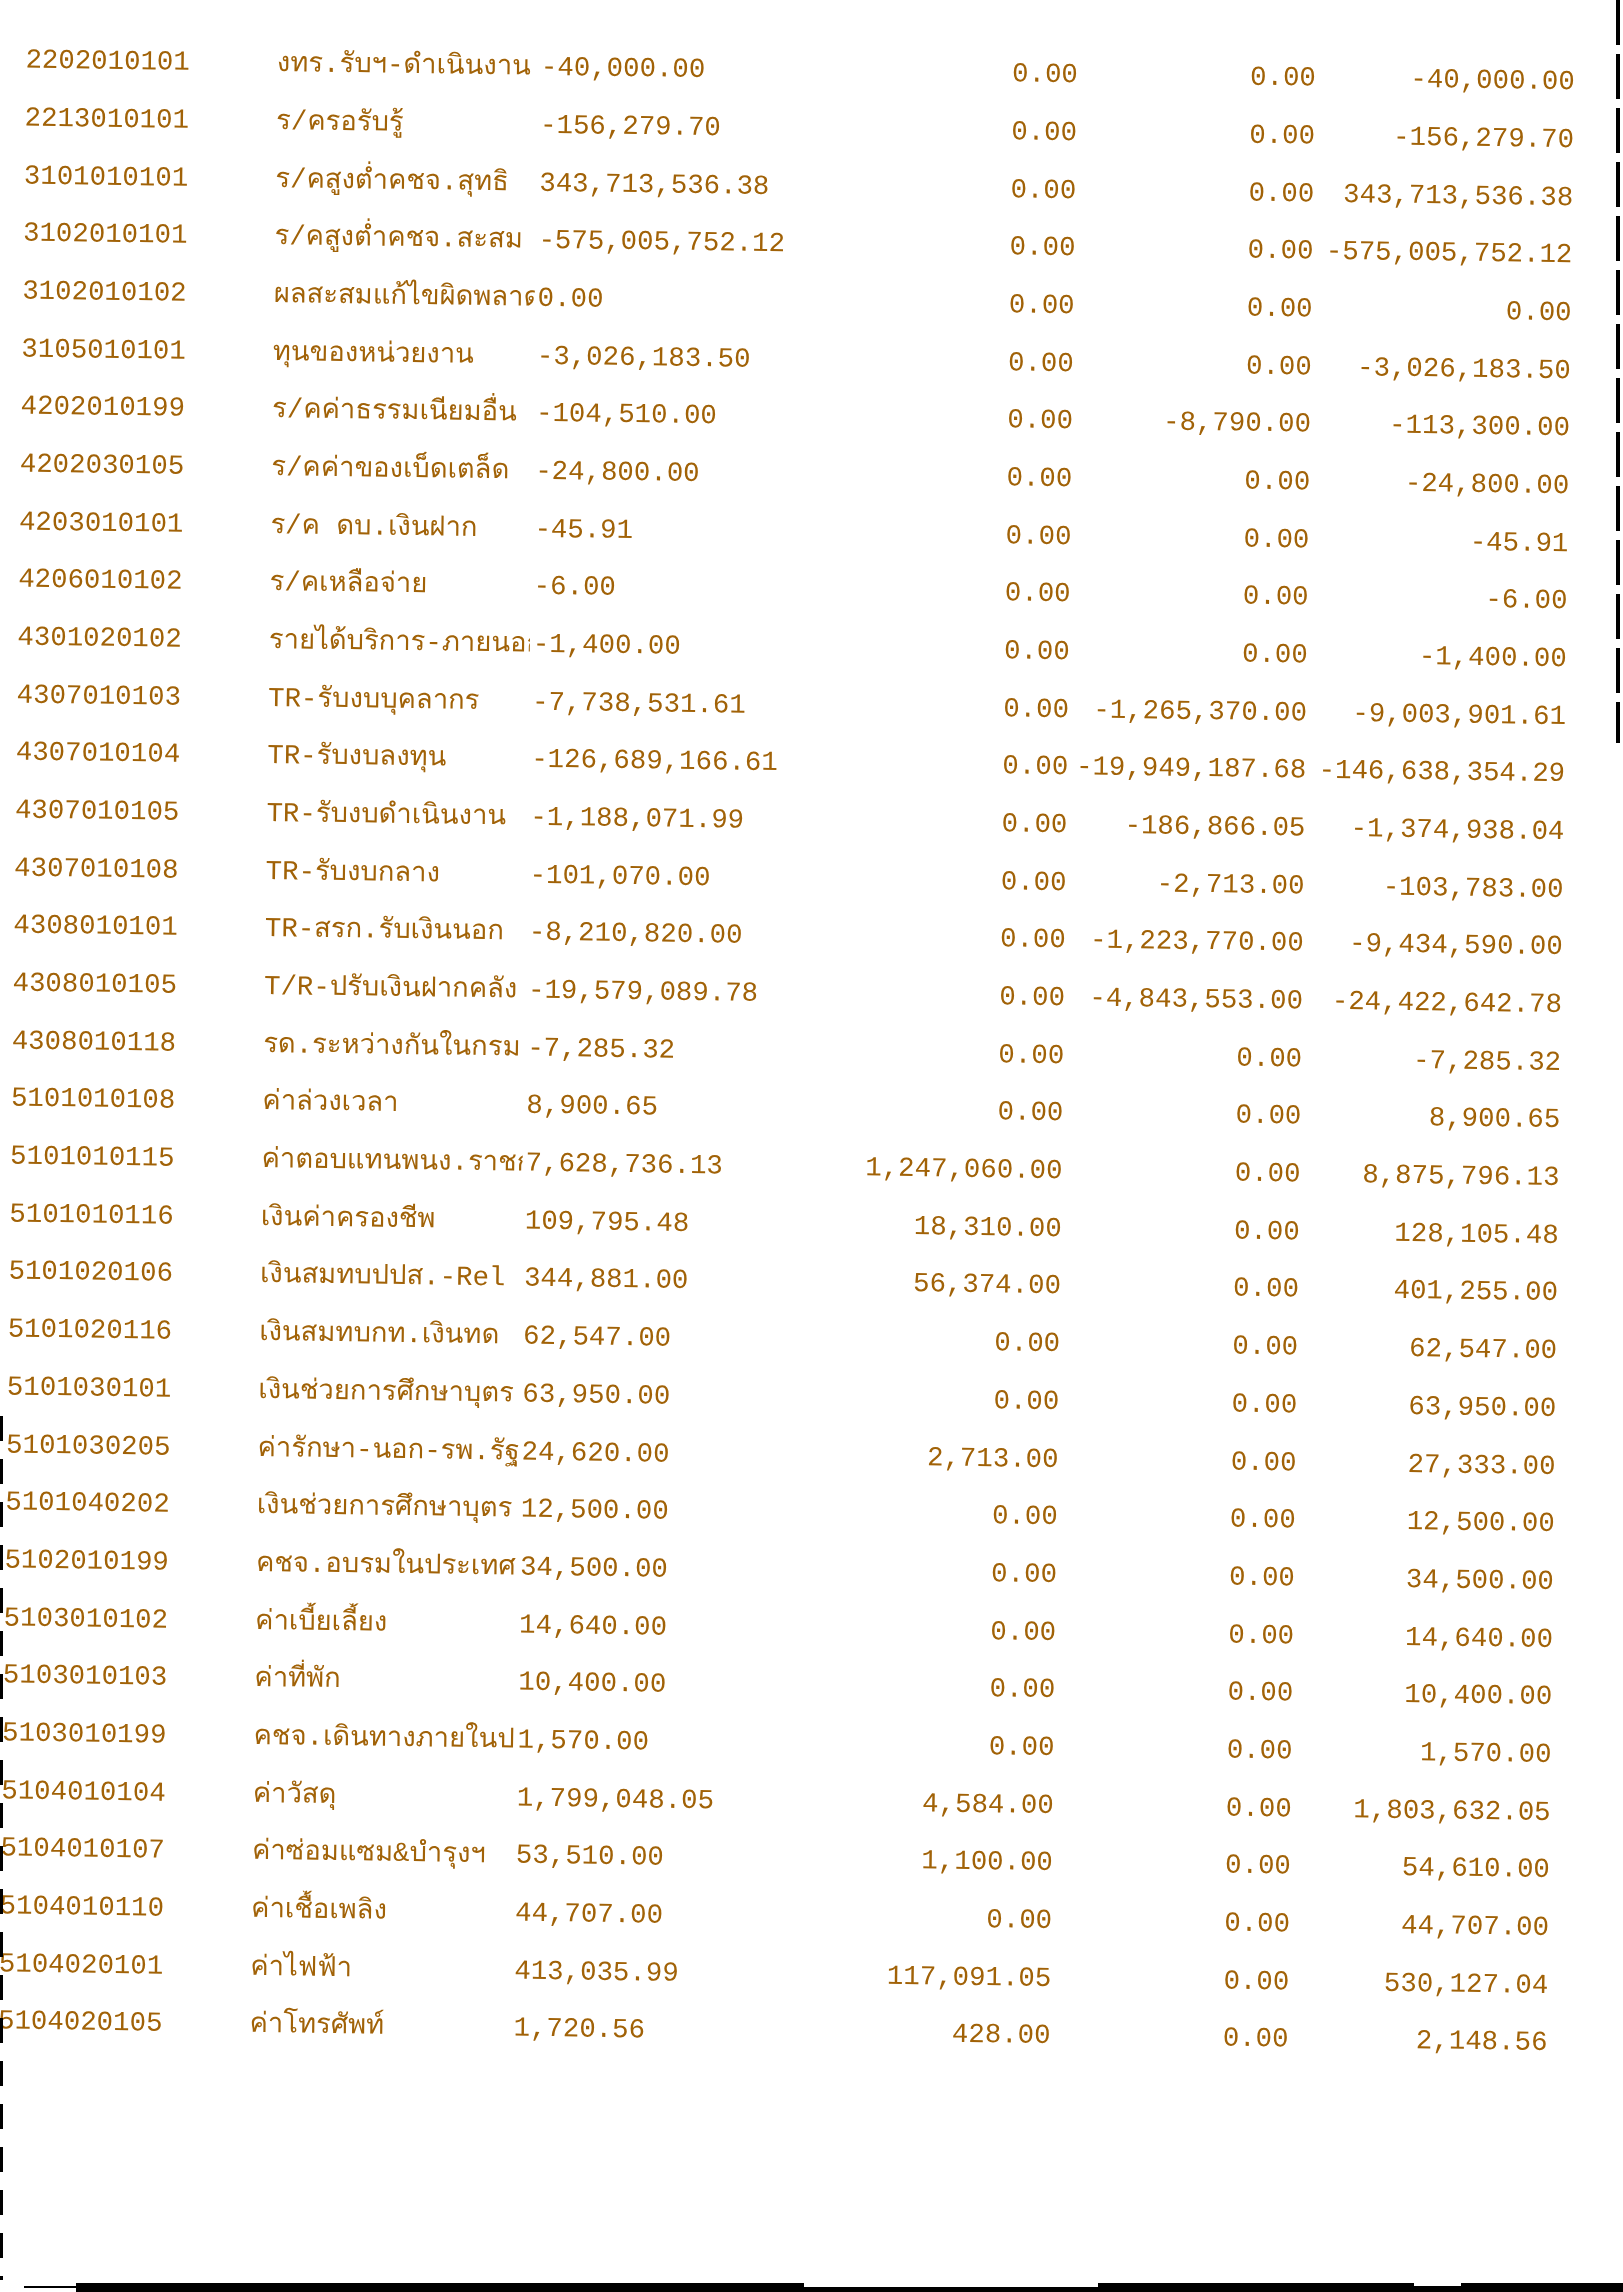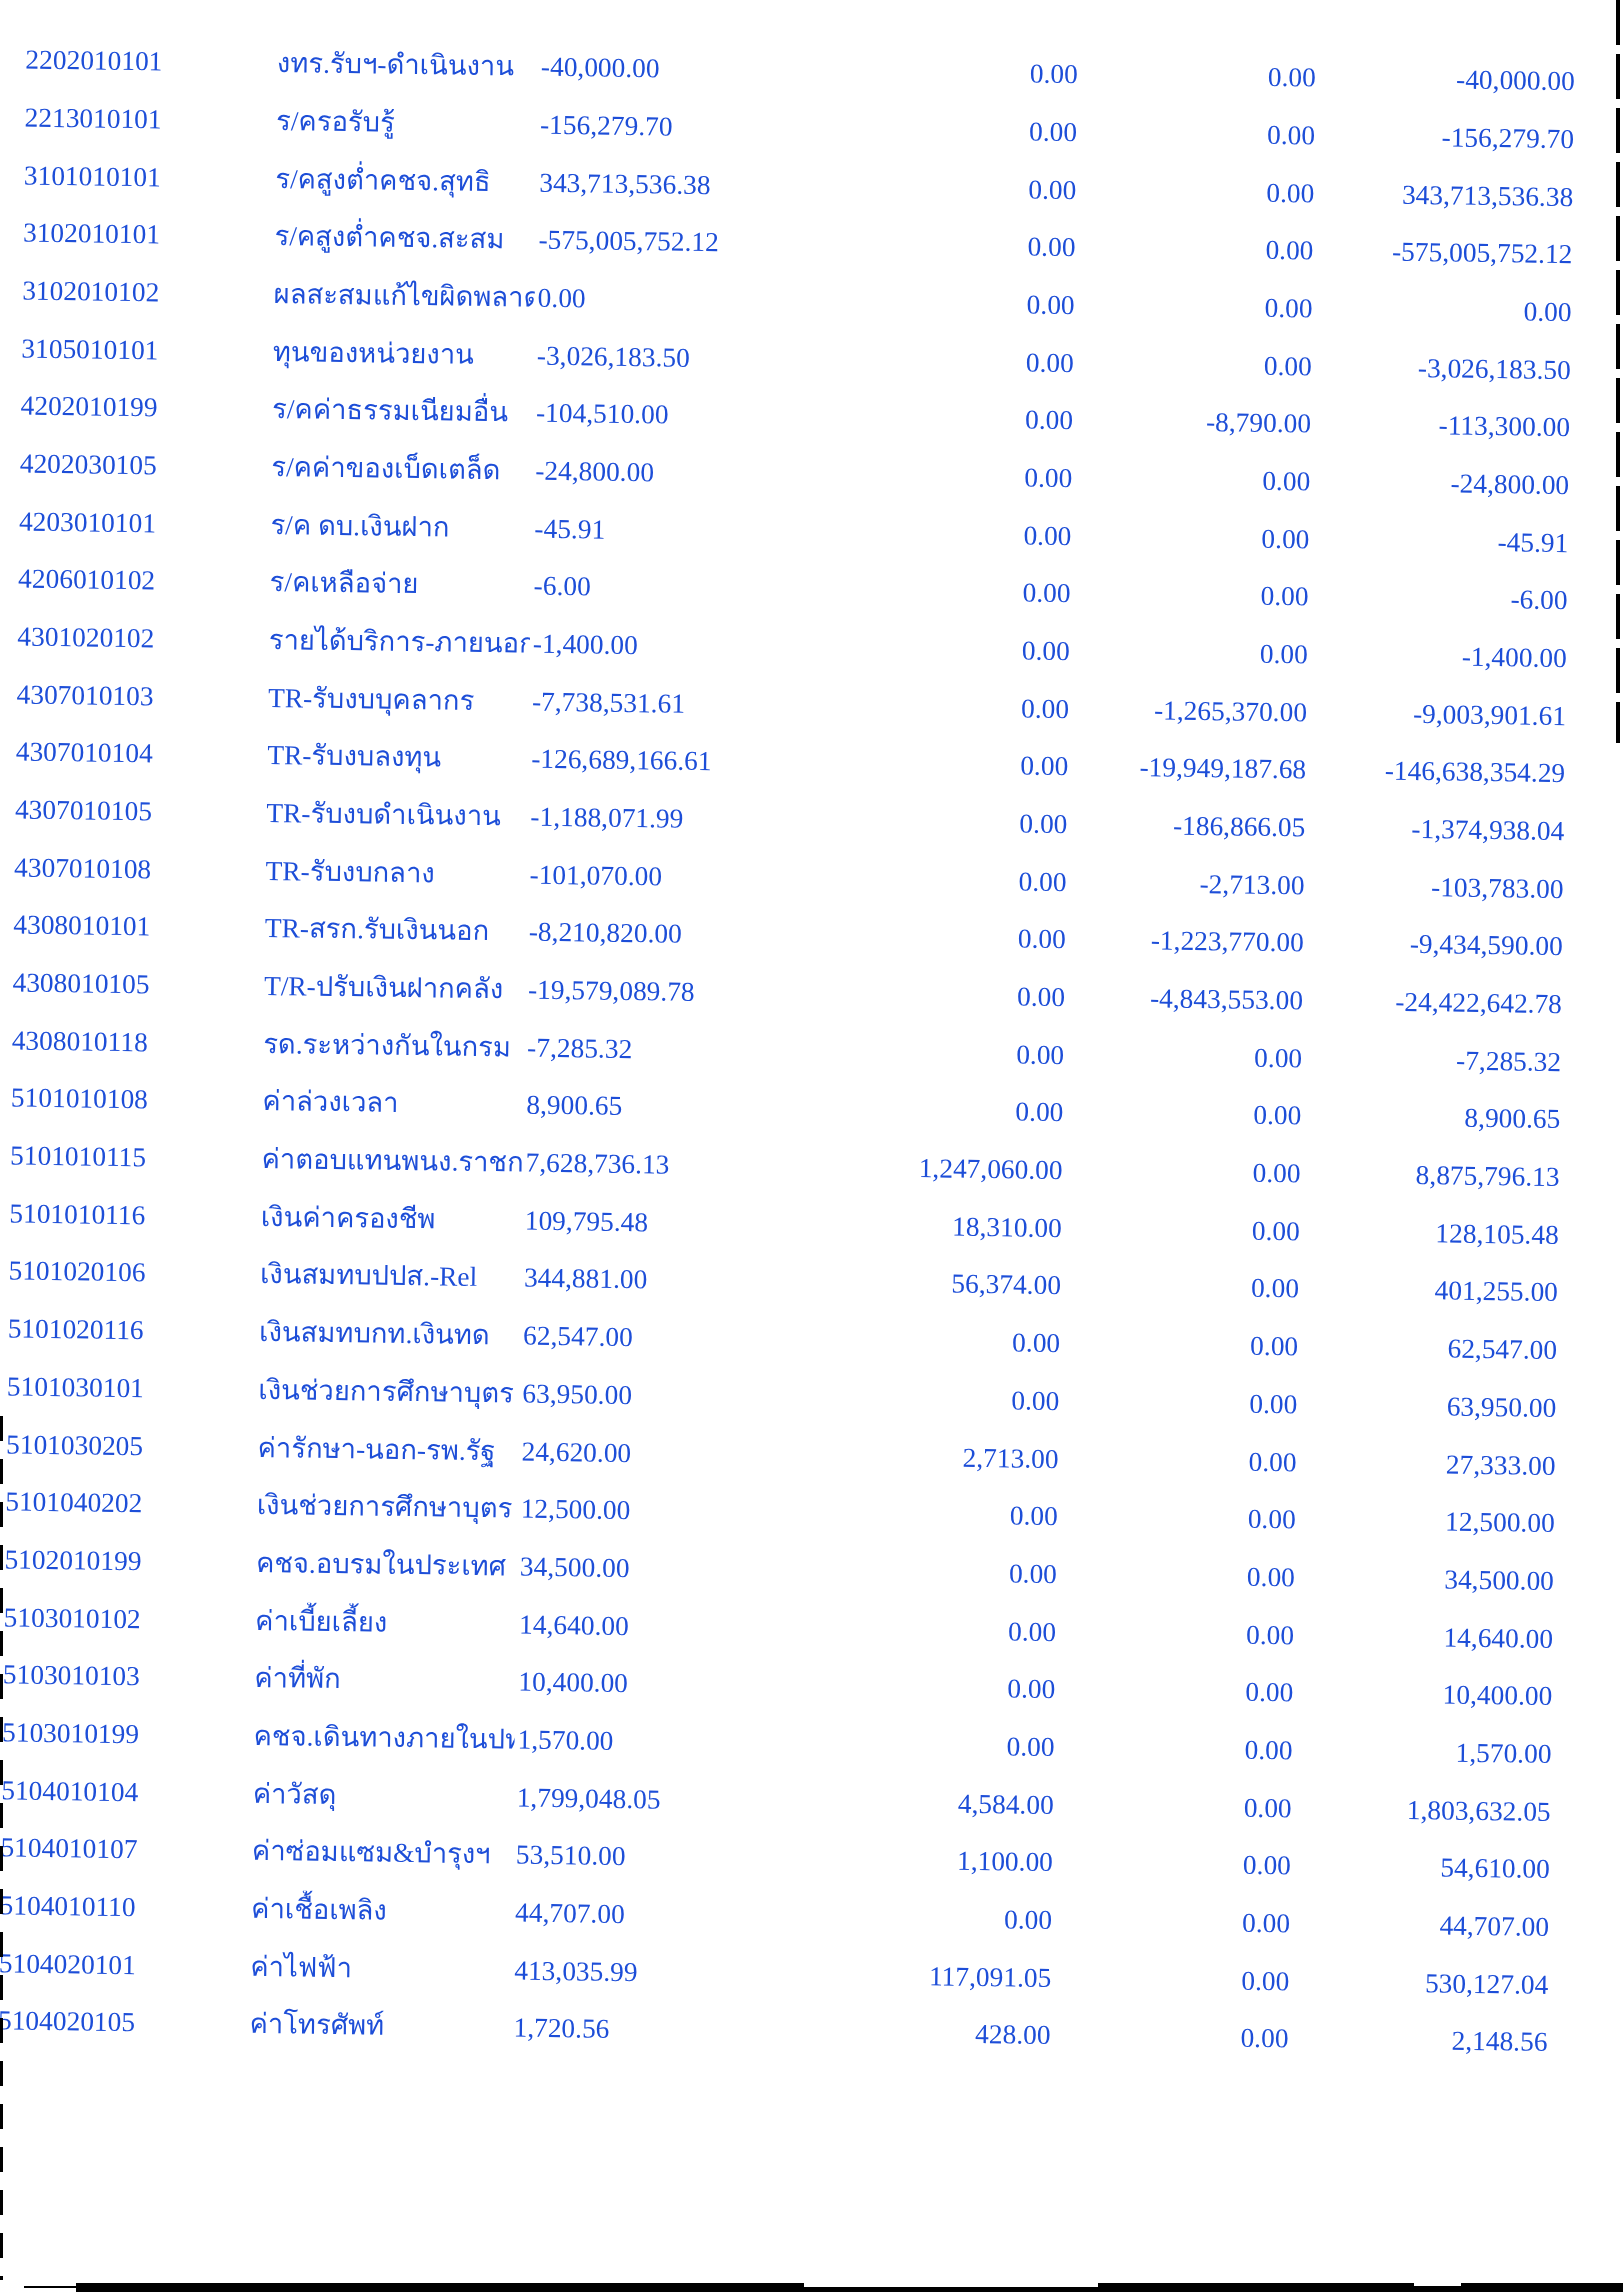--- a/index.html
+++ b/index.html
@@ -1,22 +1,22 @@
 <!DOCTYPE html>
 <html><head>
 <meta charset="utf-8">
 <style>
   html,body{margin:0;padding:0;background:#e8e8e8;}
   .page{
     position:relative;
     width:1623px;height:2293px;
     background:#ffffff;
     overflow:hidden;
-    font-family:Liberation Serif, serif;
-    color:#1d4ed8;
+    font-family:Liberation Mono, monospace;
+    color:#a16207;
   }
   
   .content{
     position:absolute;left:0;top:0;width:1623px;height:2293px;
     transform:rotate(0.8deg);
     transform-origin:59px 59px;
   }
   .row{
     position:absolute;left:0;width:1623px;height:39px;
     line-height:39px;font-size:27.4px;white-space:nowrap;

